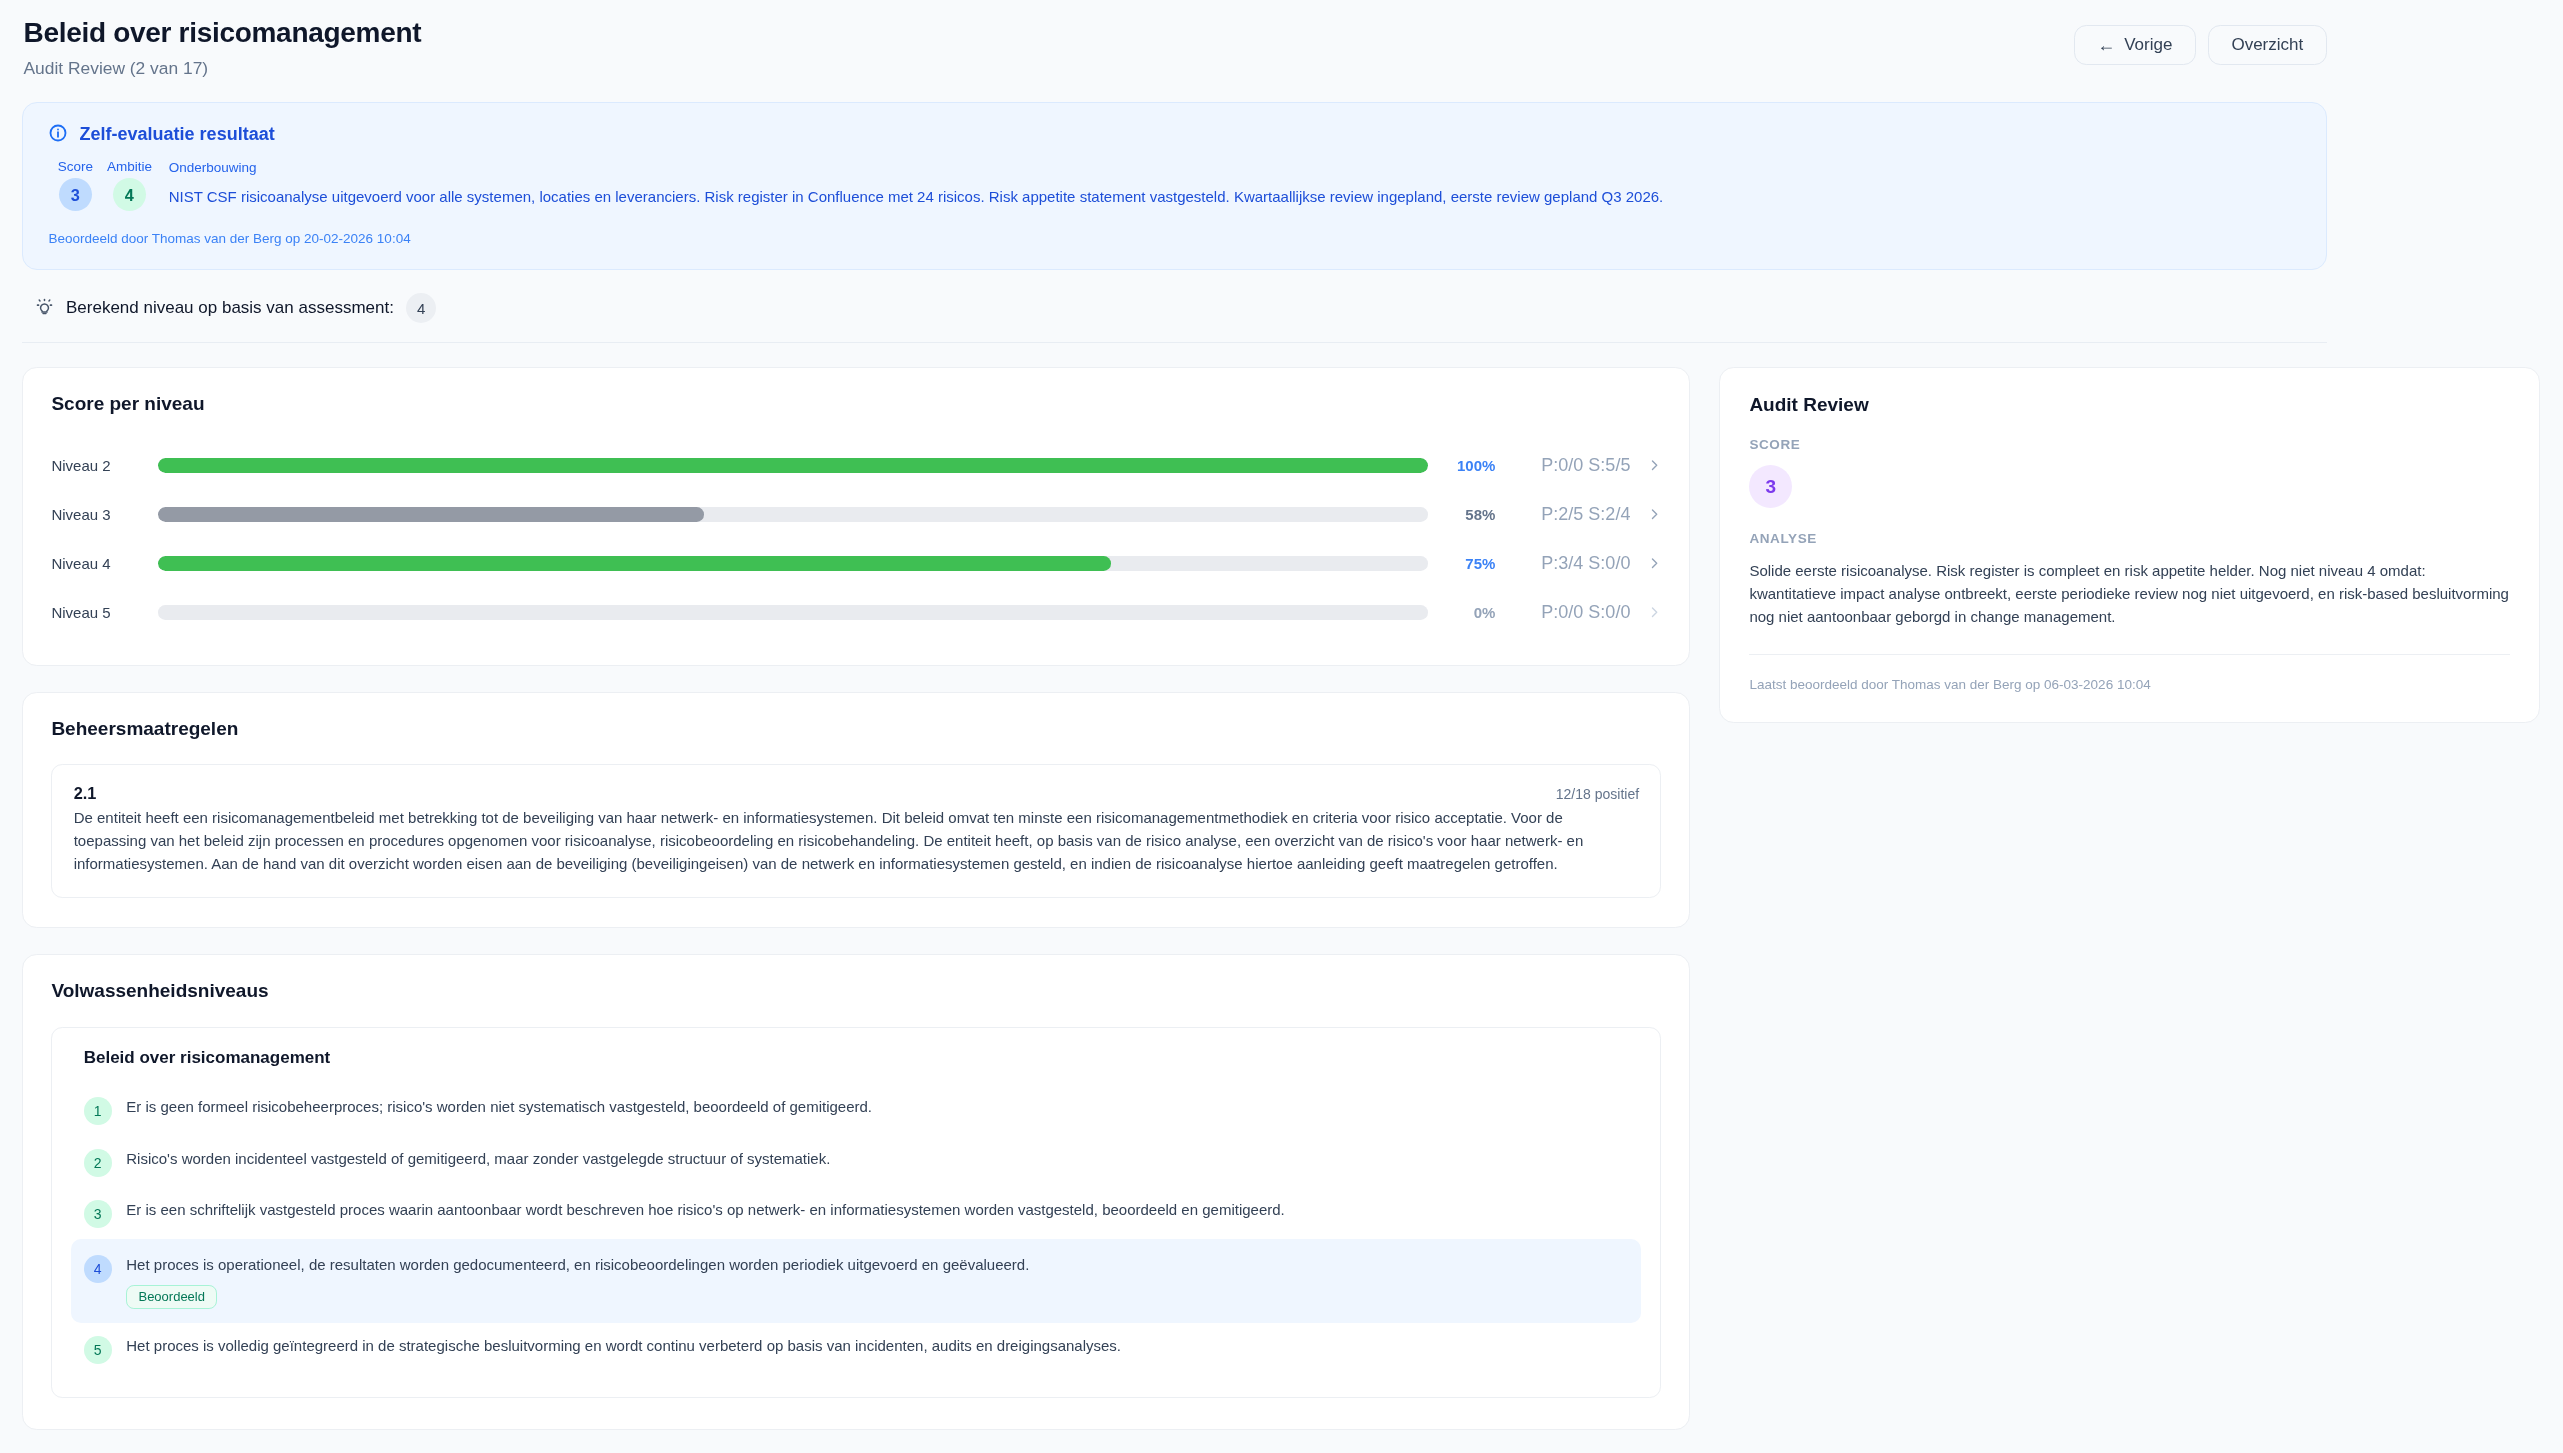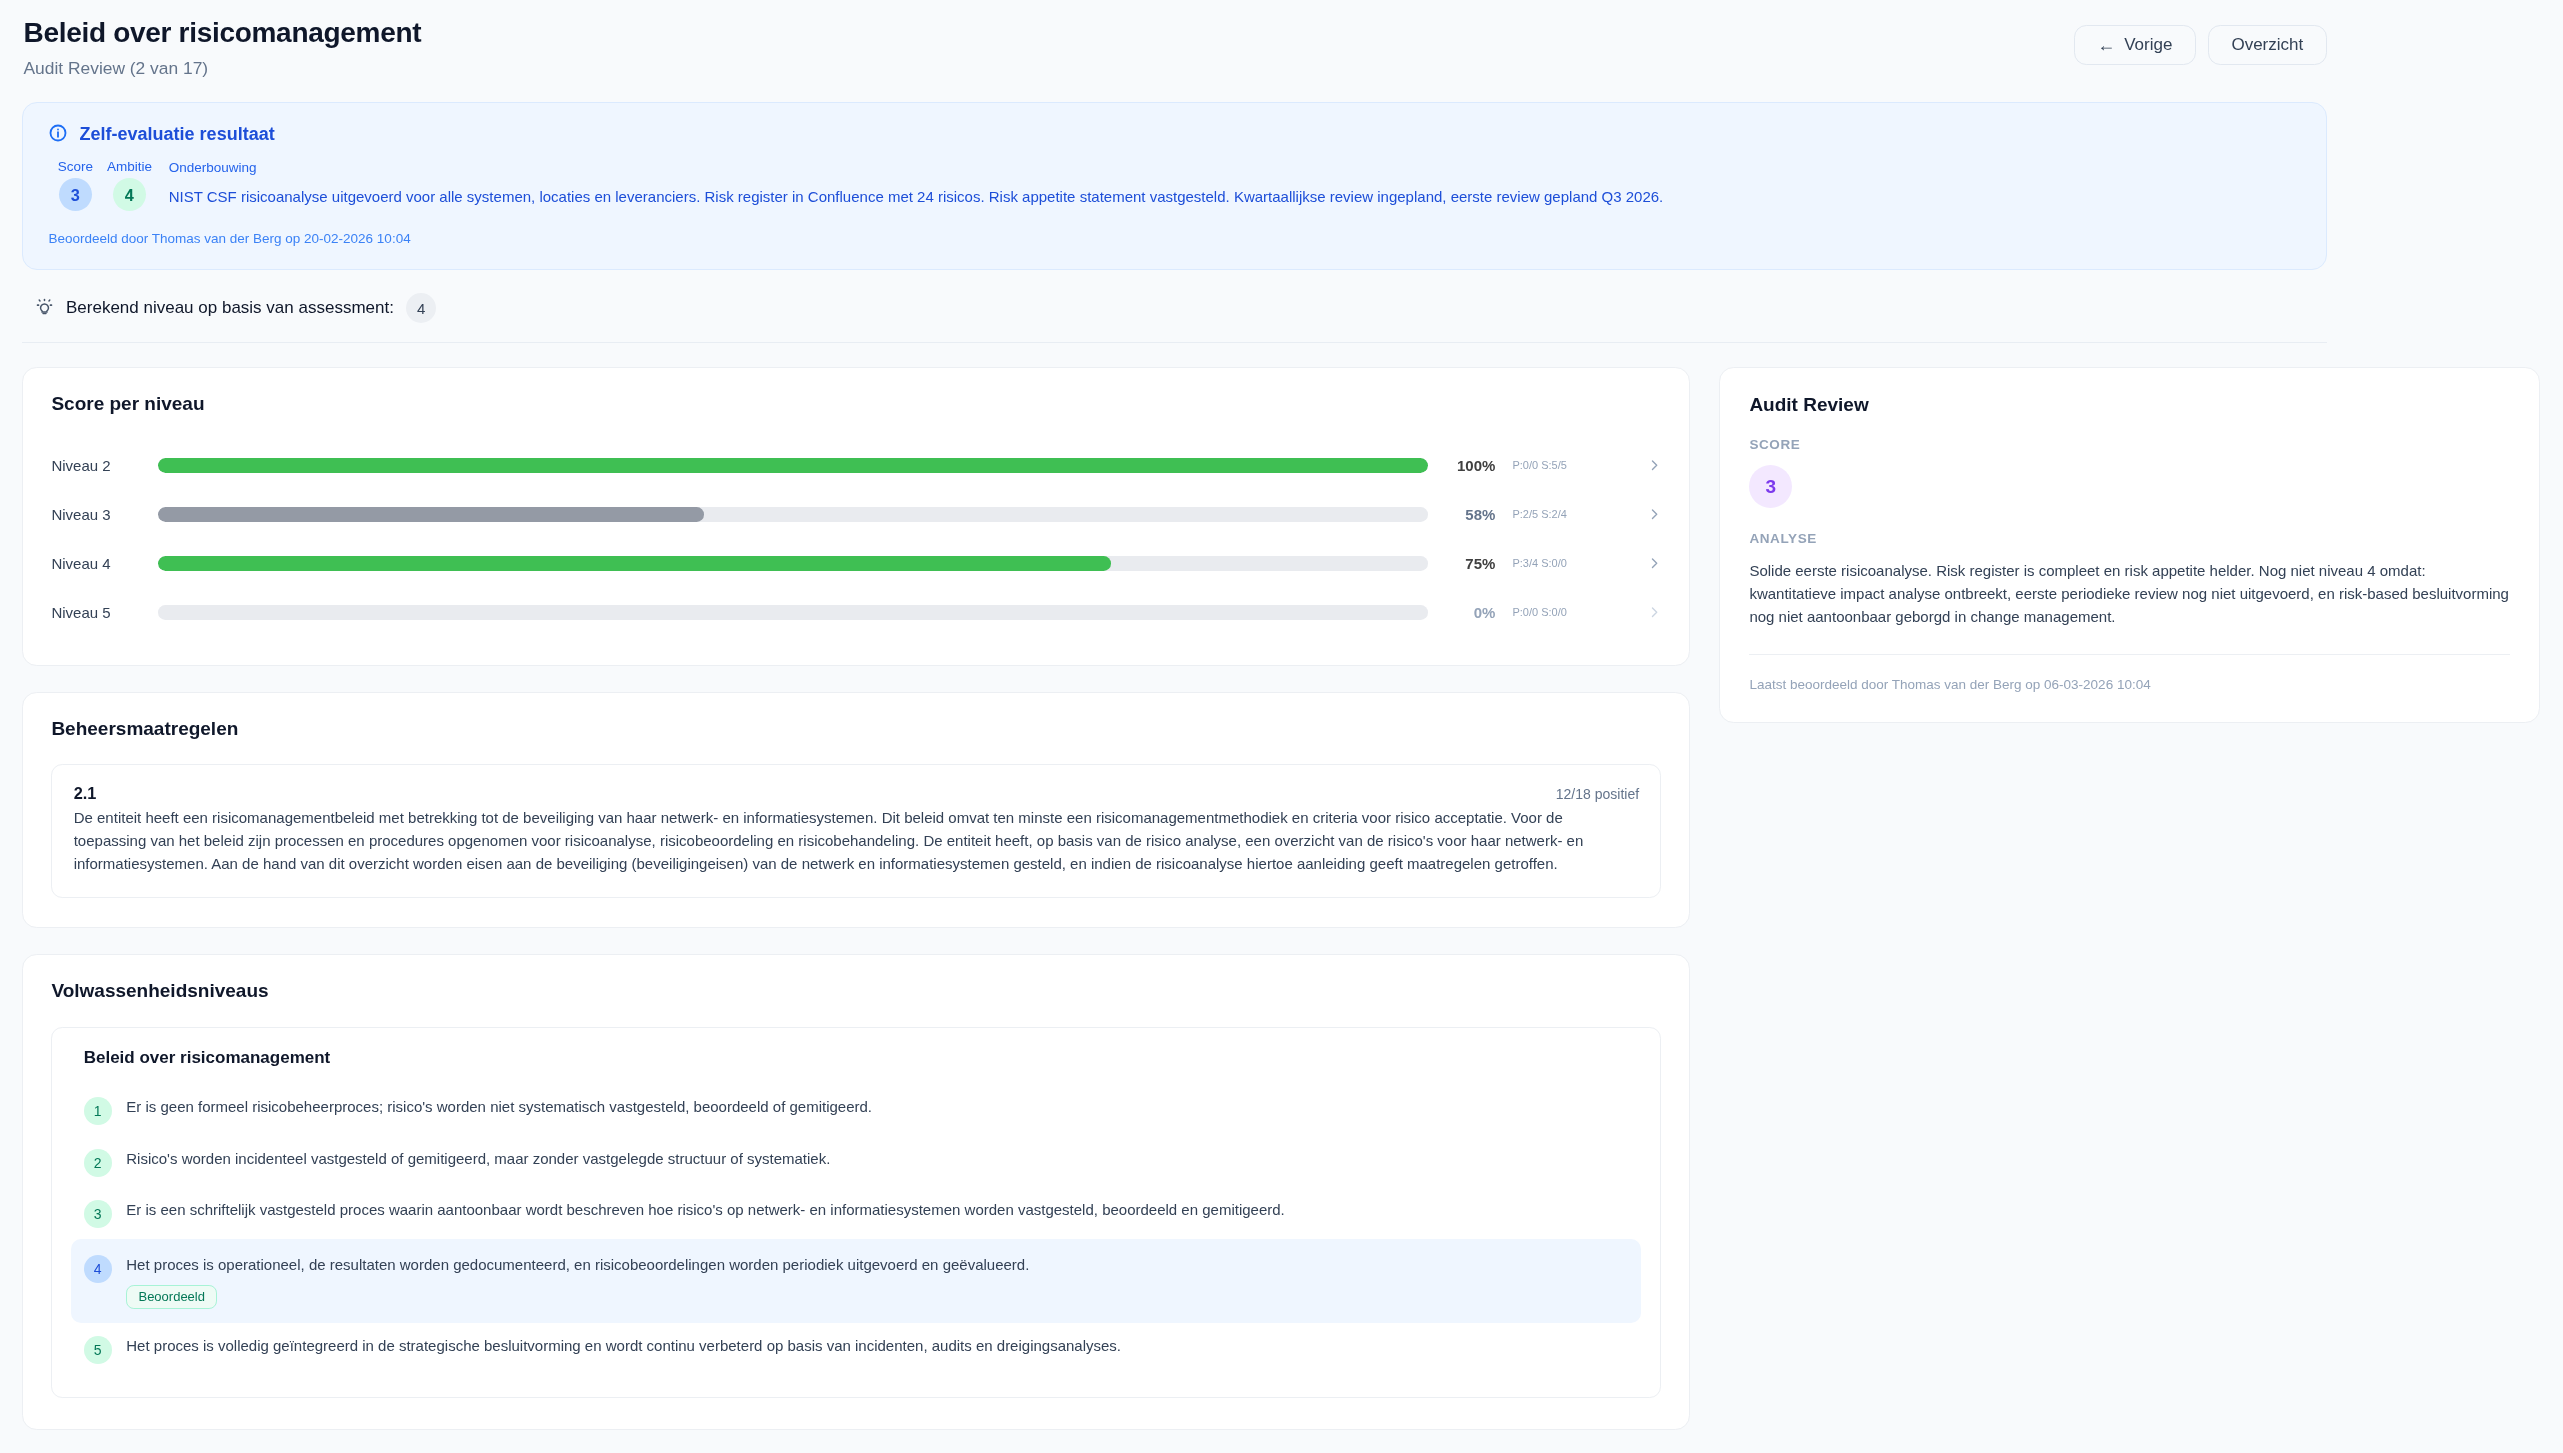--- a/index.html
+++ b/index.html
@@ -226,29 +226,29 @@
   .bar-fill.grey { background: #949aa5; }
   .score-pct {
     width: 84px;
     flex: 0 0 84px;
     text-align: right;
     font-size: 15px;
     font-weight: bold;
     padding-right: 17px;
     box-sizing: border-box;
   }
-  .score-pct.green { color: #404040; }
+  .score-pct.green { color: #3b82f6; }
   .score-pct.grey { color: #64748b; }
   .score-pct.muted { color: #94a3b8; }
   .score-counts {
     width: 118px;
     flex: 0 0 118px;
-    font-size: 11px;
+    font-size: 18px;
     color: #94a3b8;
-    text-align: left;
+    text-align: right;
   }
   .score-chevron {
     width: 31px;
     flex: 0 0 31px;
     display: flex;
     justify-content: flex-end;
     color: #94a3b8;
     cursor: pointer;
   }
 

